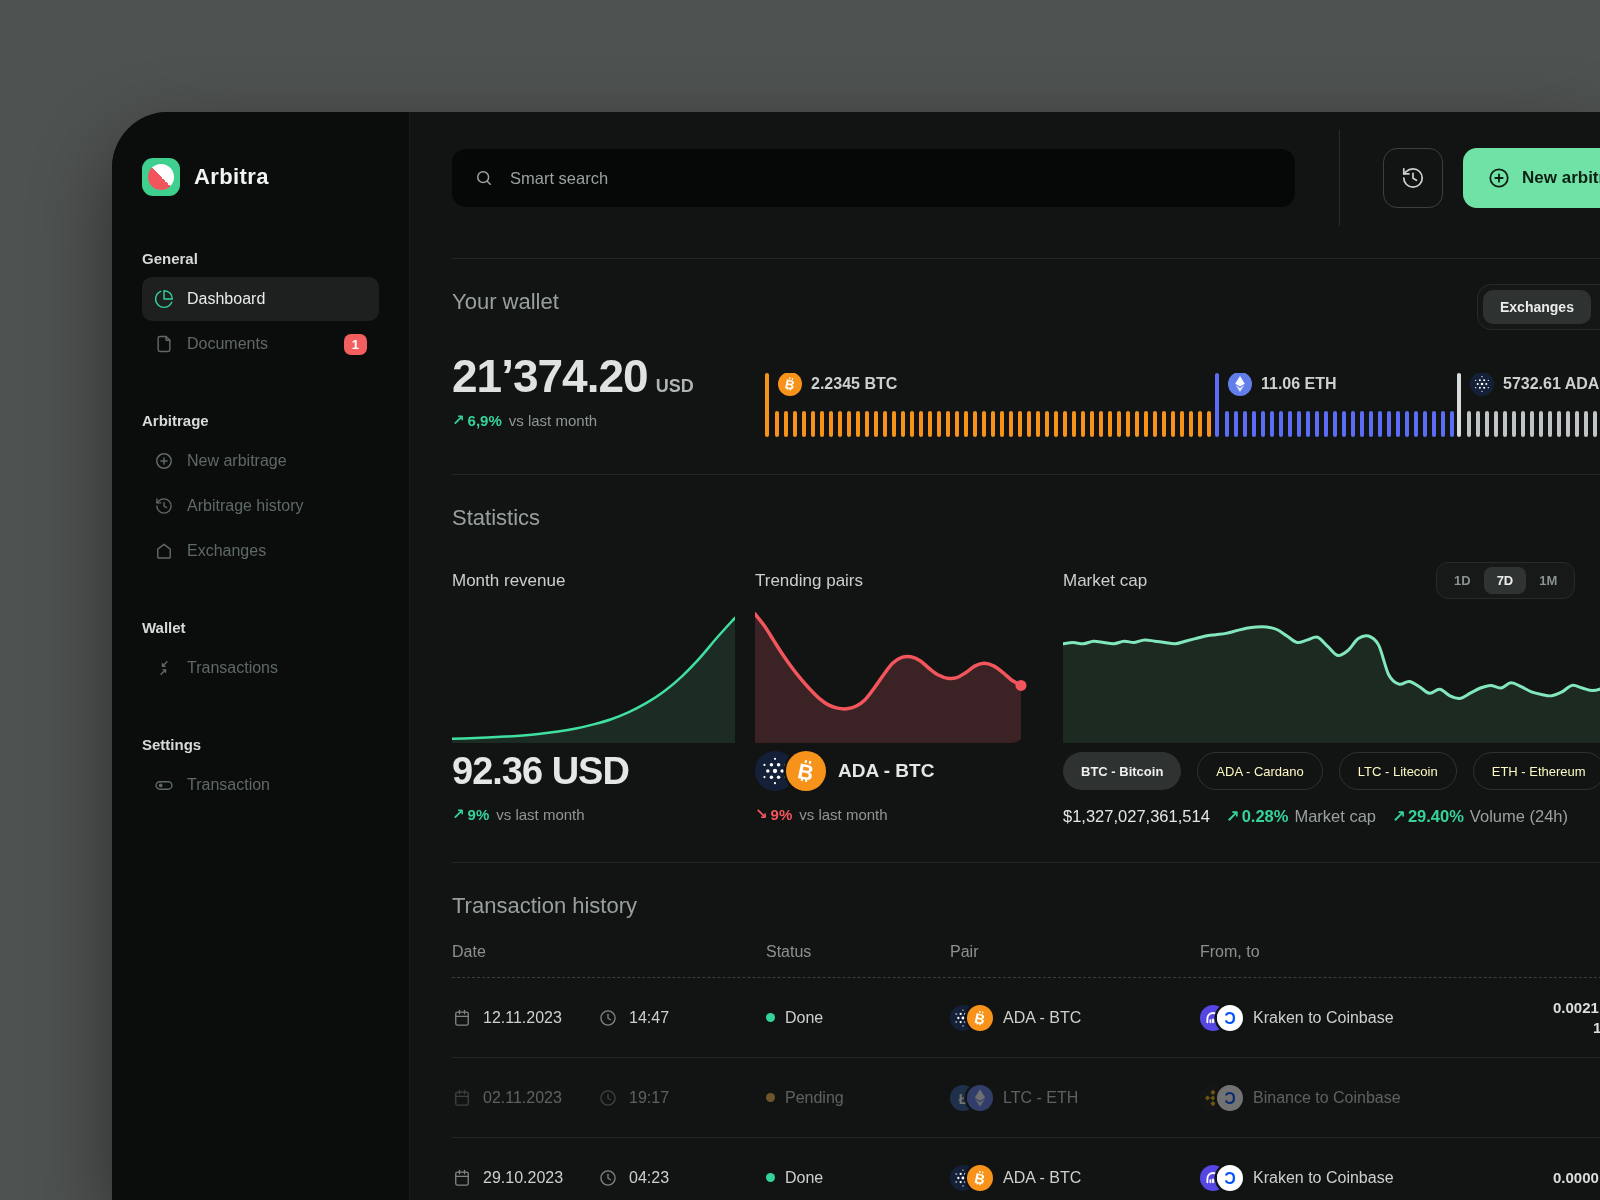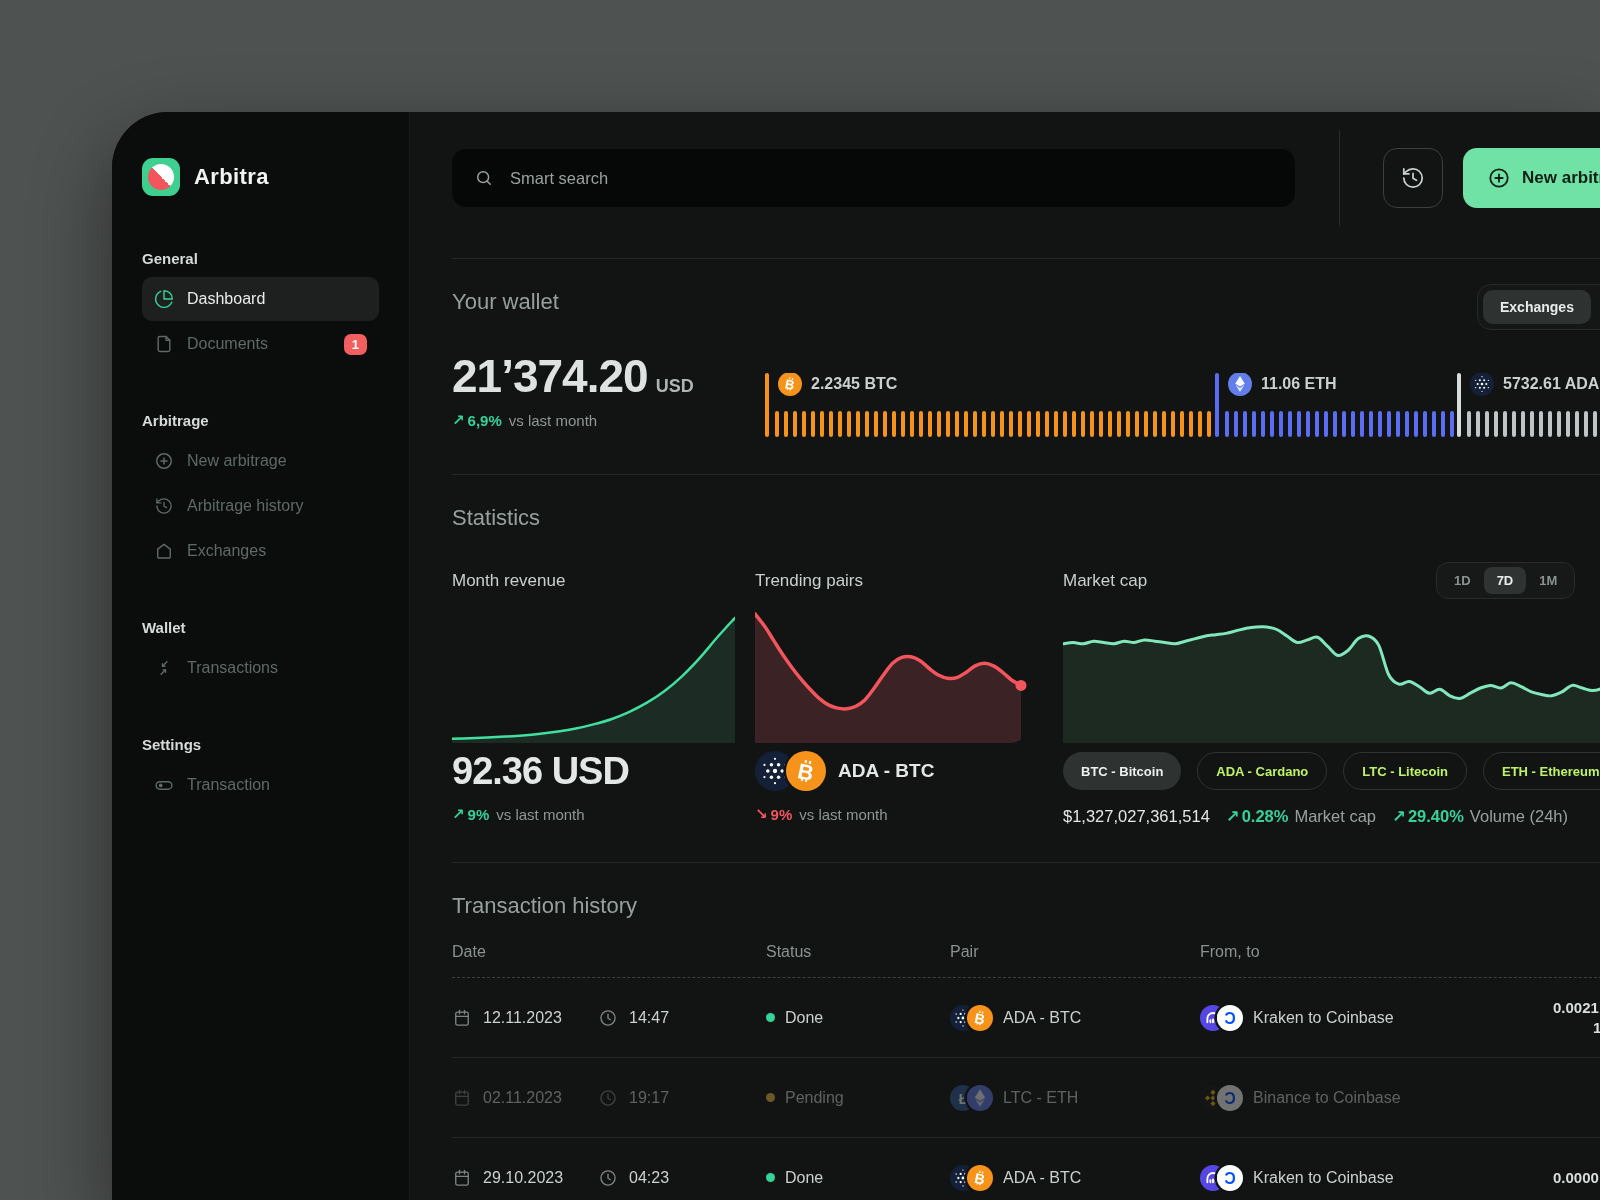--- a/index.html
+++ b/index.html
@@ -92,21 +92,21 @@
   .stack{display:flex;align-items:center}
   .stack .coin + .coin{margin-left:-9px;box-shadow:0 0 0 2.5px #121413;border-radius:50%}
   .ranges{position:absolute;left:373px;top:-9px;display:flex;padding:4px;border:1px solid #262A29;
     background:#161918;border-radius:12px}
   .rng{padding:6px 13px;font-size:13px;font-weight:700;color:#8A9290;border-radius:8px;cursor:pointer}
   .rng.on{background:#2F3332;color:#ECEFEE}
   .cpills{display:flex;gap:16px;align-items:center;white-space:nowrap}
   .cpill{height:38px;display:flex;align-items:center;padding:6px 18px;border-radius:19px;font-size:13px;
     cursor:pointer;flex:none}
   .cpill.on{background:#2E3231;color:#EDF0EF;font-weight:700}
-  .cpill.off{border:1.5px solid #2E3231;color:#bef264;font-weight:700}
+  .cpill.off{border:1.5px solid #2E3231;color:#fef9c3;font-weight:400}
   .mstats{margin-top:12px;font-size:16.5px;color:#98A19E;display:flex;align-items:center;white-space:nowrap}
   .mstats .val{color:#E3E7E5;margin-right:16px}
   .mstats .grp{display:flex;align-items:center;margin-right:16px}
   .mstats .pct{font-weight:700;color:#35D399}
   .mstats .lbl{margin-left:6px}
 
   
   .tx-table{margin-top:24px;width:1220px}
   .tx-head,.tx-row{display:grid;grid-template-columns:146px 168px 184px 250px 330px 142px;align-items:center}
   .tx-head{padding-bottom:16px;border-bottom:1px dashed #3A3E3C;color:#8A9290;font-size:16px}

